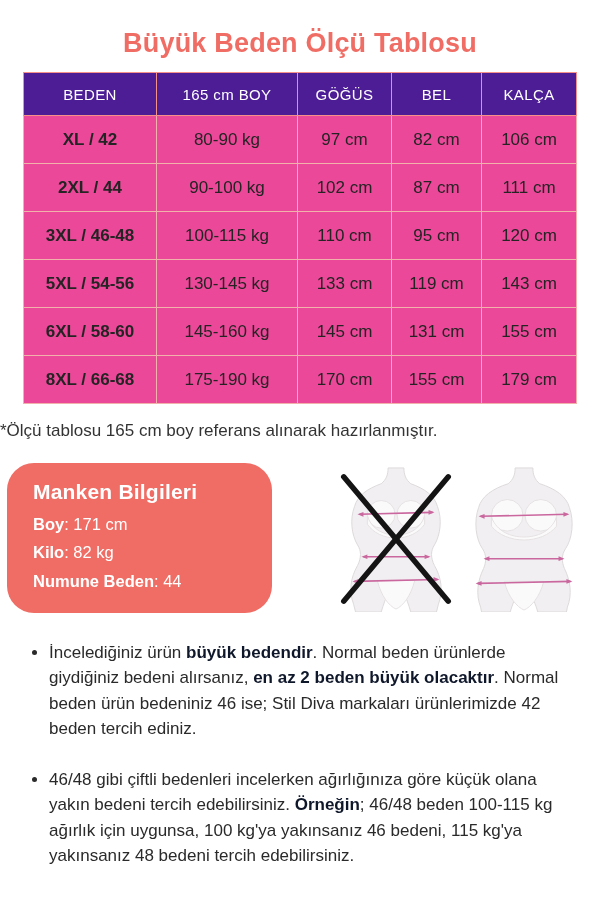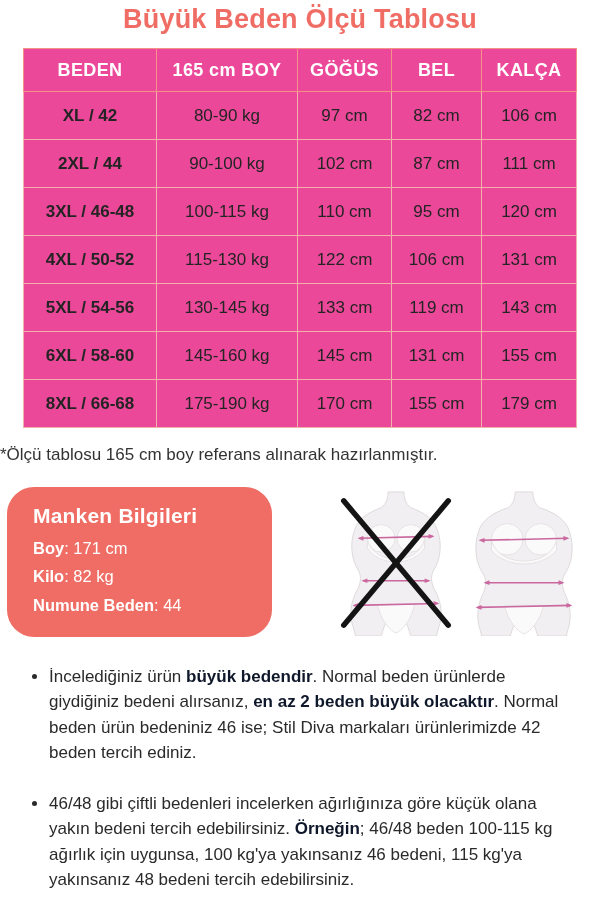--- a/index.html
+++ b/index.html
@@ -6,35 +6,35 @@
   body {
     width: 600px; height: 900px; overflow: hidden;
     font-family: "Liberation Sans", sans-serif;
     color: #232323;
     -webkit-font-smoothing: antialiased;
   }
   .page { width: 600px; height: 900px; position: relative; }
 
   
   .title {
-    margin: 0; padding-top: 4px;
+    margin: 0; padding-top: 28px;
     text-align: center;
     font-size: 27px; font-weight: 800; letter-spacing: .2px;
     color: #ef6d64;
   }
 
   
   table.size-table {
     border-collapse: collapse;
     margin: 13px auto 0 auto;
     table-layout: fixed;
   }
   table.size-table th {
-    background: #ec4899; color: #ffffff;
-    font-size: 18px; font-weight: 700; letter-spacing: .4px;
+    background: #4c1d95; color: #ffffff;
+    font-size: 15px; font-weight: 400; letter-spacing: .4px;
     height: 40px; text-align: center;
     border: 1px solid #f59189;
   }
   table.size-table td {
     background: #ec4899;
     font-size: 17px; text-align: center;
     height: 45px;
     border: 1px solid #f0b2ab;
     color: #242424;
   }
@@ -125,27 +125,20 @@
           <td>111 cm</td>
         </tr>
         <tr>
           <td class="col-size">3XL / 46-48</td>
           <td>100-115 kg</td>
           <td>110 cm</td>
           <td>95 cm</td>
           <td>120 cm</td>
         </tr>
         <tr>
-          <td class="col-size">4XL / 50-52</td>
-          <td>115-130 kg</td>
-          <td>122 cm</td>
-          <td>106 cm</td>
-          <td>131 cm</td>
-        </tr>
-        <tr>
           <td class="col-size">5XL / 54-56</td>
           <td>130-145 kg</td>
           <td>133 cm</td>
           <td>119 cm</td>
           <td>143 cm</td>
         </tr>
         <tr>
           <td class="col-size">6XL / 58-60</td>
           <td>145-160 kg</td>
           <td>145 cm</td>

